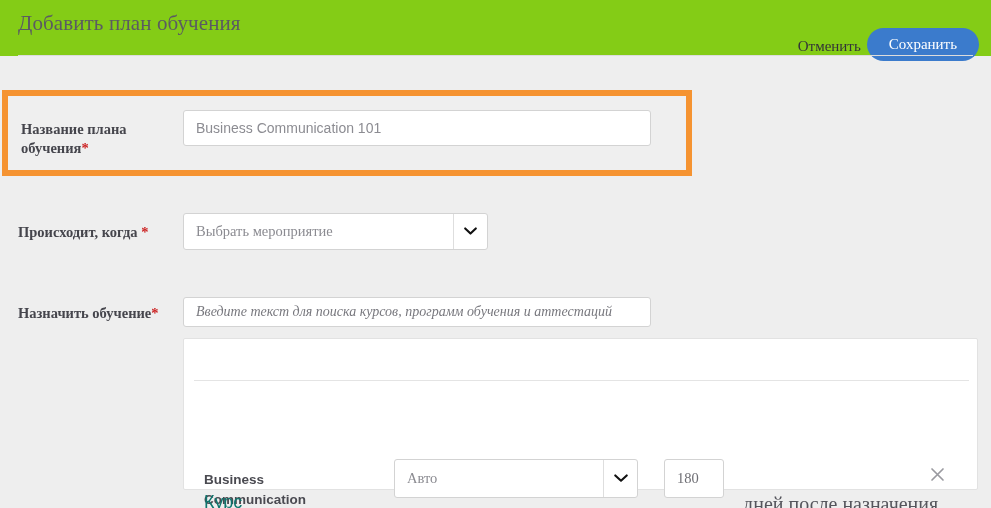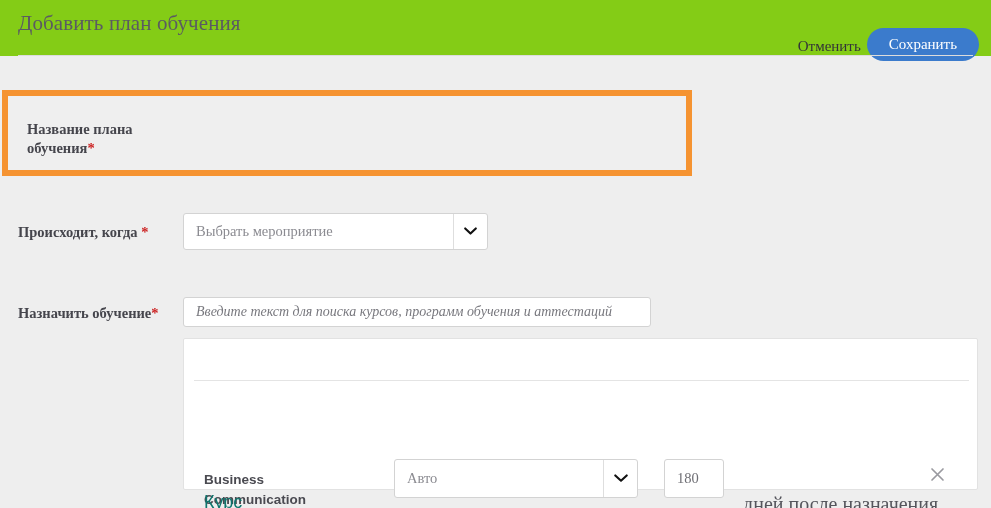--- a/index.html
+++ b/index.html
@@ -240,24 +240,25 @@
     <button class="btn-save">Сохранить</button>
   </div>
 
   <div class="header-divider"></div>
 </div>
 
 <div class="form-area">
 
   <div class="row-highlight"></div>
 
-  <div class="field-label" style="left:27px; top:64px; width:150px;">
+  <div class="field-label" style="left:21px; top:64px; width:150px;">
     <span>Название плана обучения</span><span class="req">*</span>
   </div>
 
+  <input class="txt-input" type="text" style="left: 183px; top: 54px; width: 468px; height: 36px;" value="Business Communication 101">
 
   <div class="field-label" style="left:18px; top:167px; width:160px;">
     <span>Происходит, когда</span> <span class="req">*</span>
   </div>
 
   <div class="select-box" style="left:183px; top:157px; width:305px; height:37px;">
     <div class="select-value">Выбрать мероприятие</div>
     <div class="select-arrow">
       <svg width="13" height="9" viewBox="0 0 13 9">
         <path d="M1.2 1.4 L6.5 6.6 L11.8 1.4" fill="none" stroke="#111111" stroke-width="2.1" stroke-linecap="round" stroke-linejoin="round"></path>

